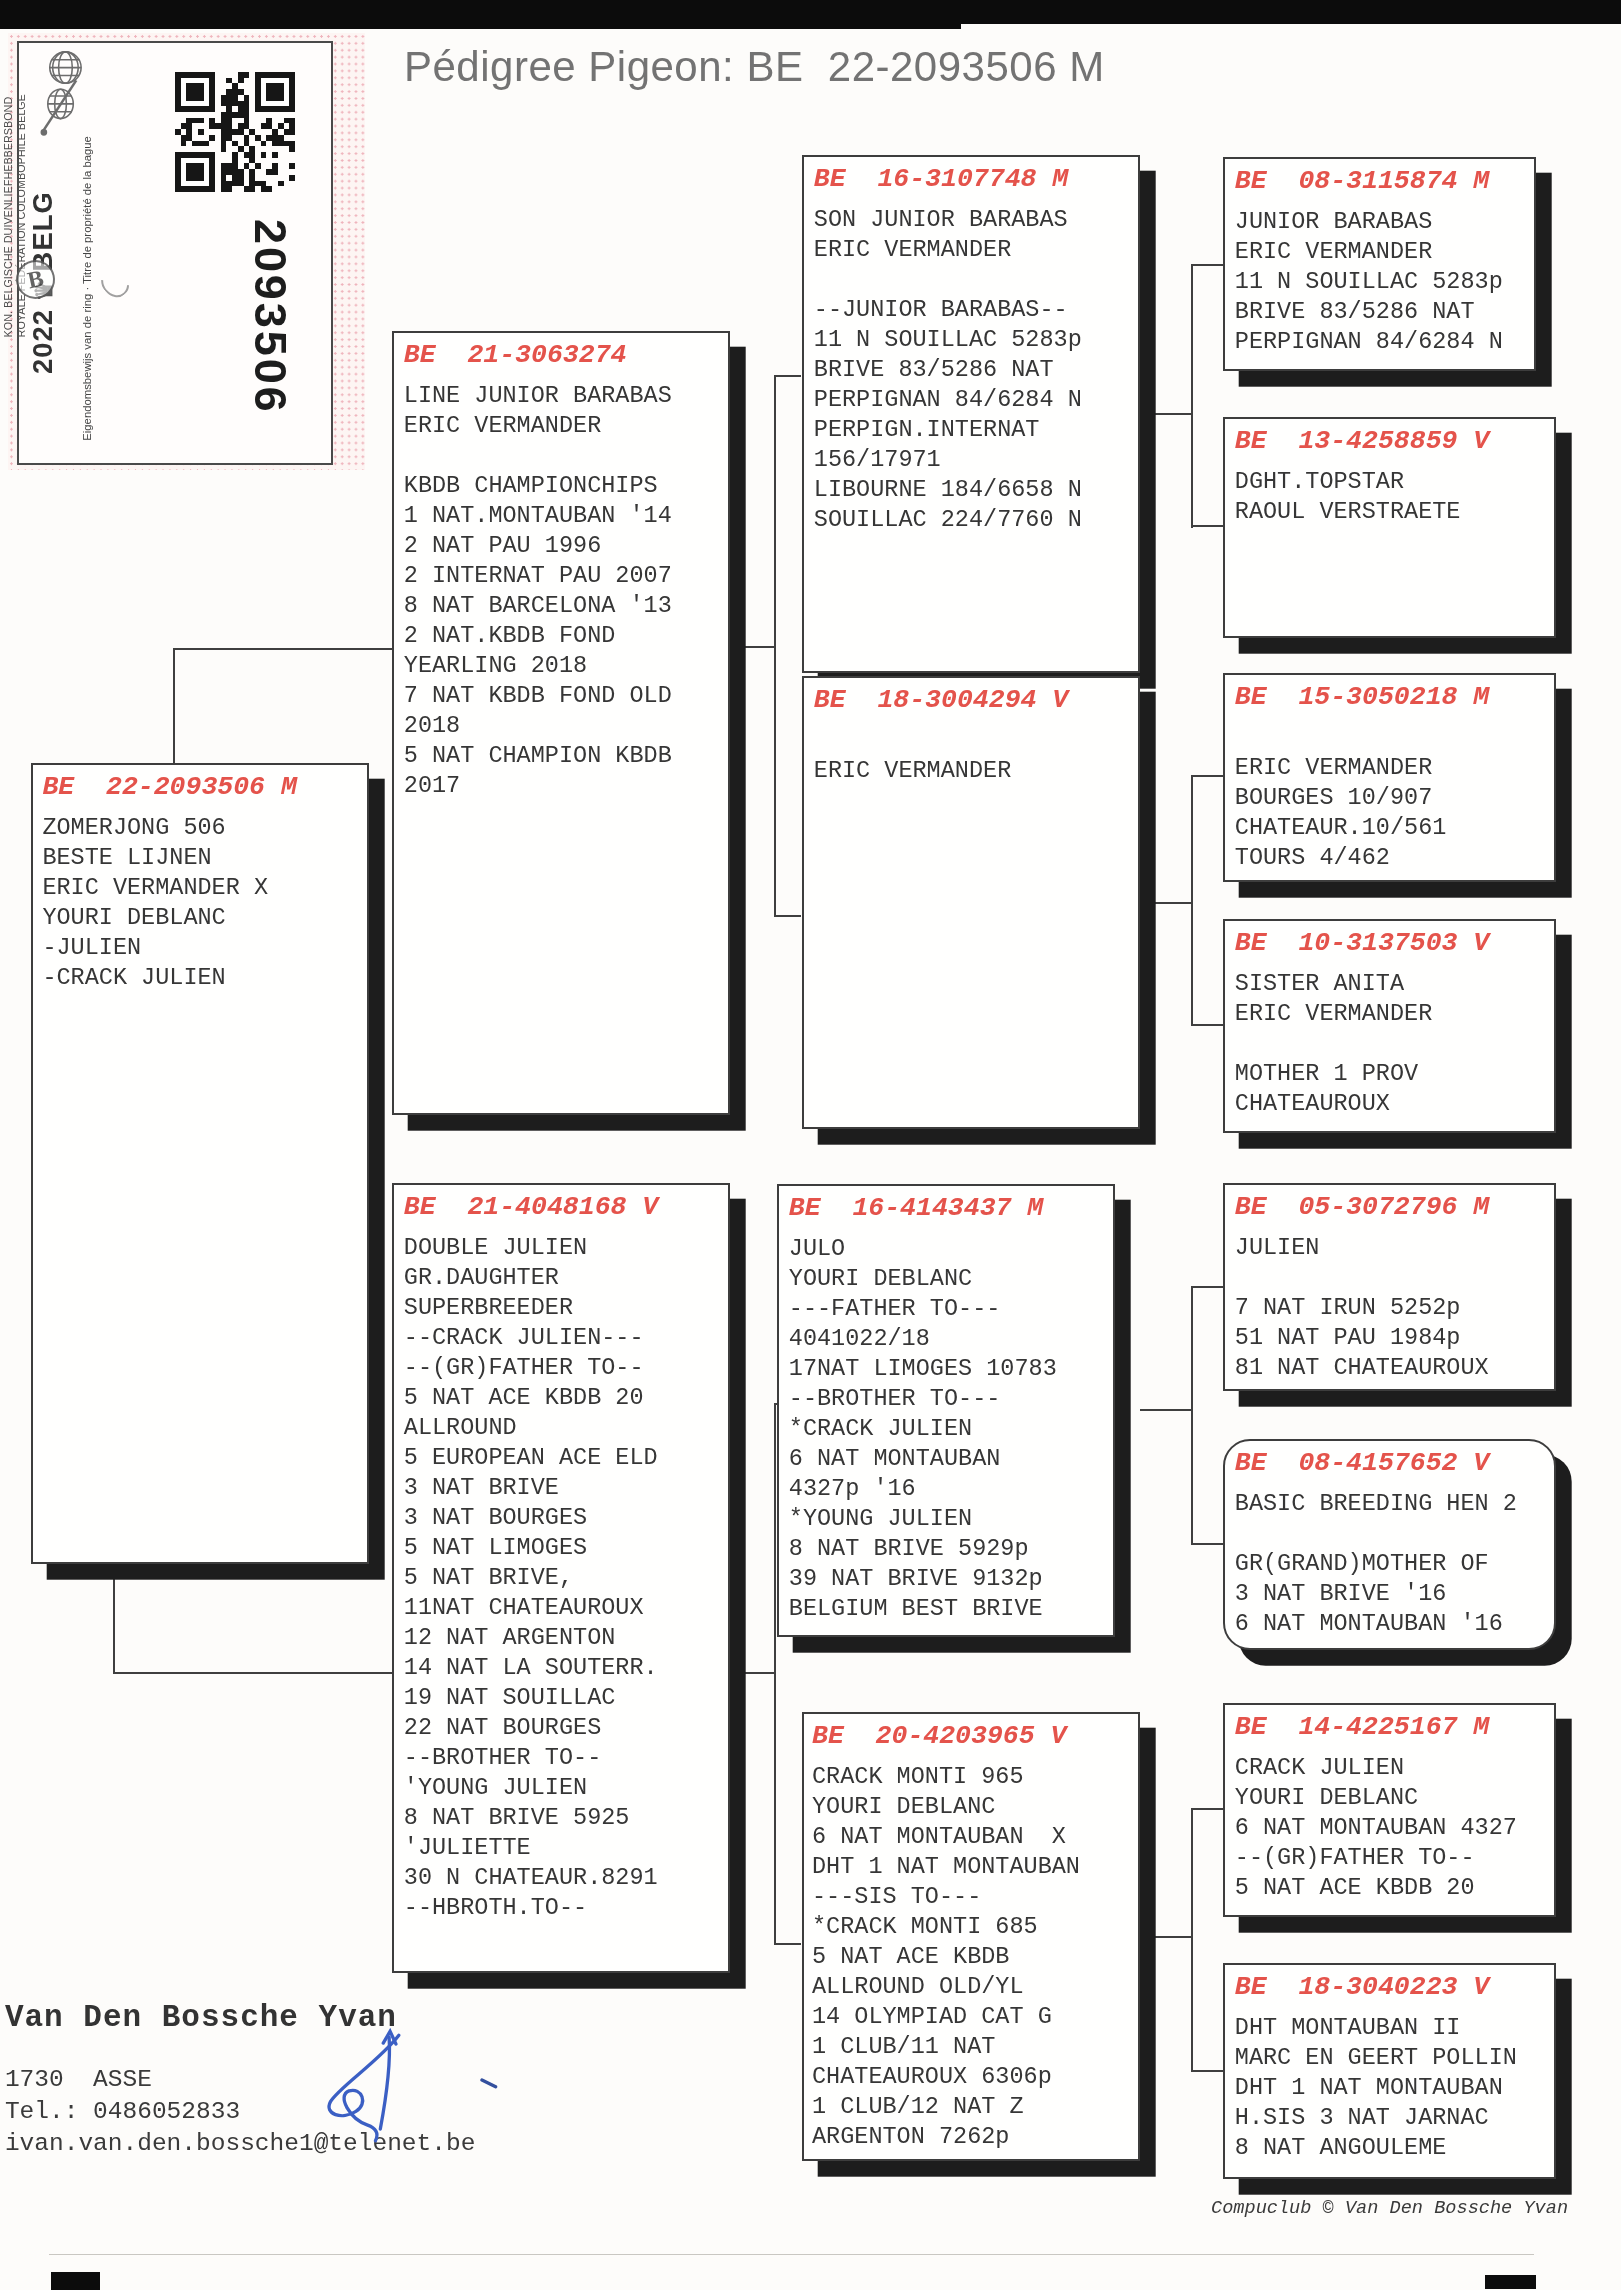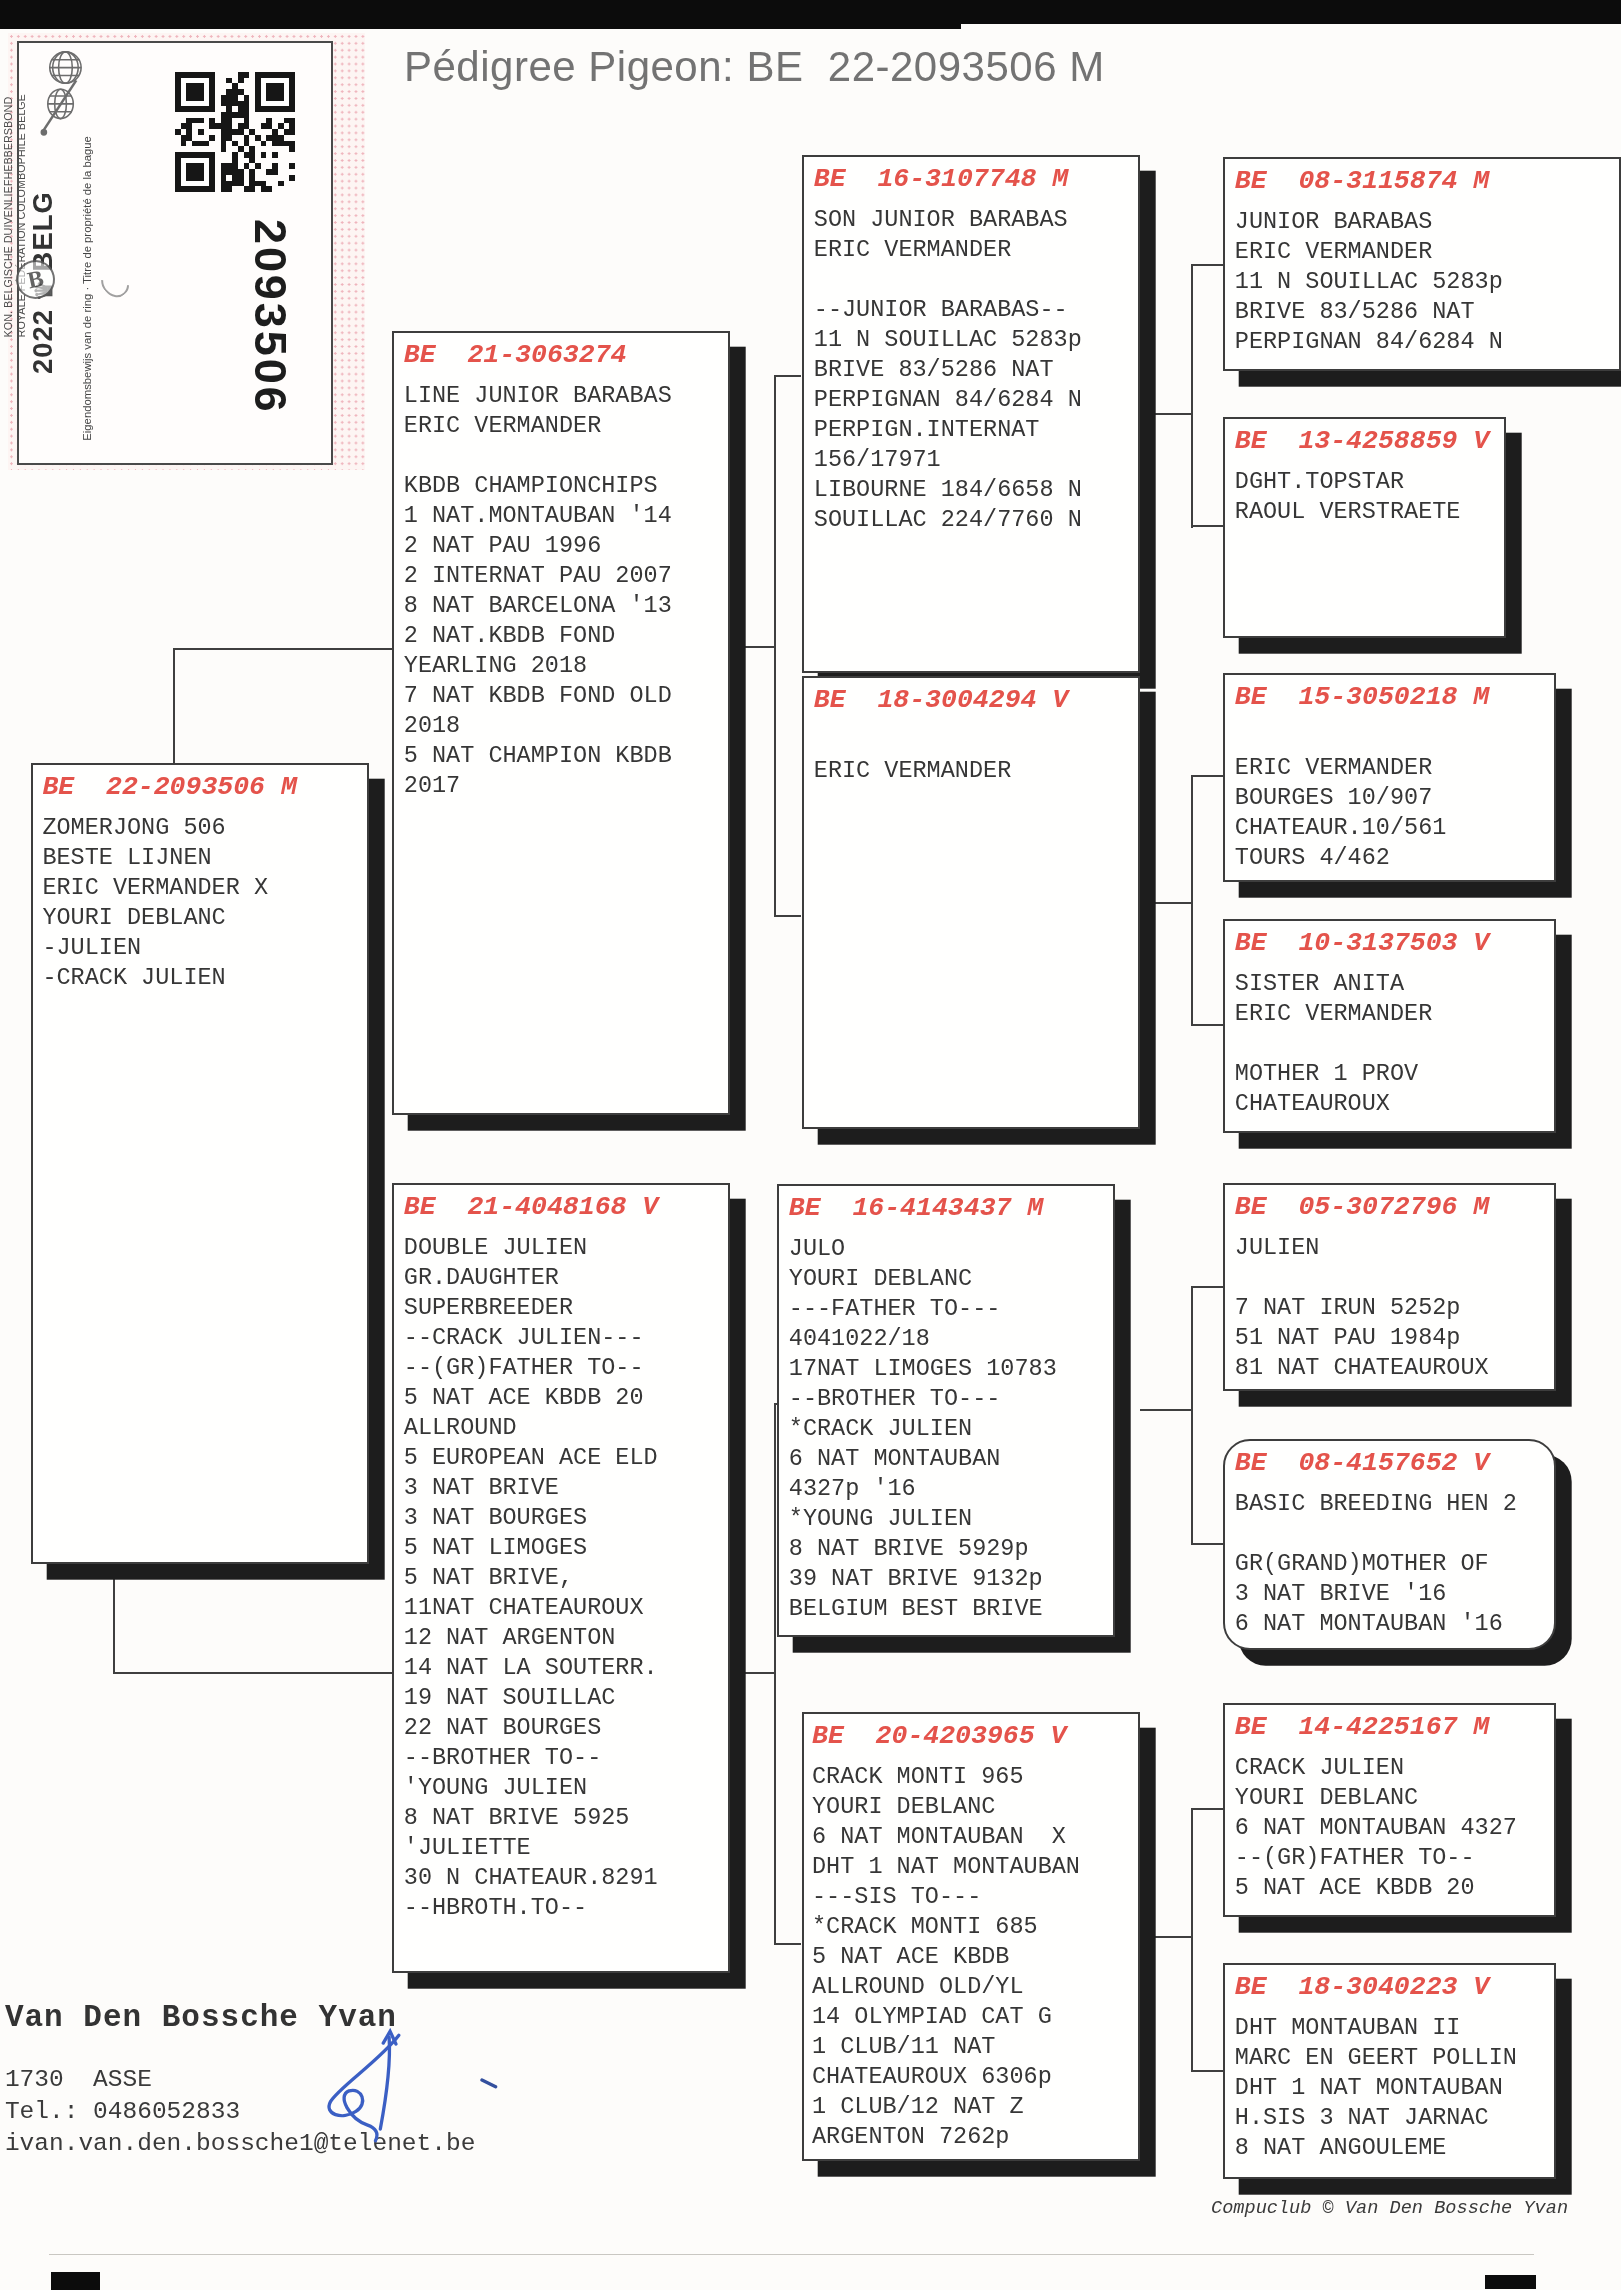--- a/index.html
+++ b/index.html
@@ -40,22 +40,22 @@
   .ring{color:#e4534b;font-weight:bold;font-style:italic;font-size:26.5px;line-height:33px;
         white-space:pre;margin:2px 0 8.8px;}
   .ln{font-size:23.5px;line-height:30px;white-space:pre;color:#363636;}
   #box-subject{left:19.6px;top:763px;width:338px;height:801px;margin-left:11px;}
   #box-sire{left:392px;top:331px;width:338px;height:784px;}
   #box-dam{left:392px;top:1183px;width:338px;height:790px;}
   #box-ss{left:802px;top:155px;width:338px;height:518px;}
   #box-sd{left:802px;top:676px;width:338px;height:453px;}
   #box-ds{left:777px;top:1184px;width:338px;height:453px;}
   #box-dd{left:802px;top:1712px;width:338px;height:449px;padding-left:8px;}
-  #box-sss{left:1223px;top:157px;width:398px;height:214px;}
-  #box-ssd{left:1223px;top:417px;width:283px;height:221px;}
+  #box-sss{left:1223px;top:157px;width:313px;height:214px;}
+  #box-ssd{left:1223px;top:417px;width:333px;height:221px;}
   #box-sds{left:1223px;top:673px;width:333px;height:209px;}
   #box-sdd{left:1223px;top:919px;width:333px;height:214px;}
   #box-dss{left:1223px;top:1183px;width:333px;height:208px;}
   #box-dsd{left:1223px;top:1439px;width:333px;height:211px;border-radius:27px;}
   #box-dds{left:1223px;top:1703px;width:333px;height:214px;}
   #box-ddd{left:1223px;top:1963px;width:333px;height:216px;}
   .cline{position:absolute;background:#3f3f3f;}
   
   #footer{position:absolute;left:4.9px;top:2000px;color:#333;}
   #breeder-name{font-weight:bold;font-size:31px;letter-spacing:1px;margin-bottom:29px;white-space:pre;}

